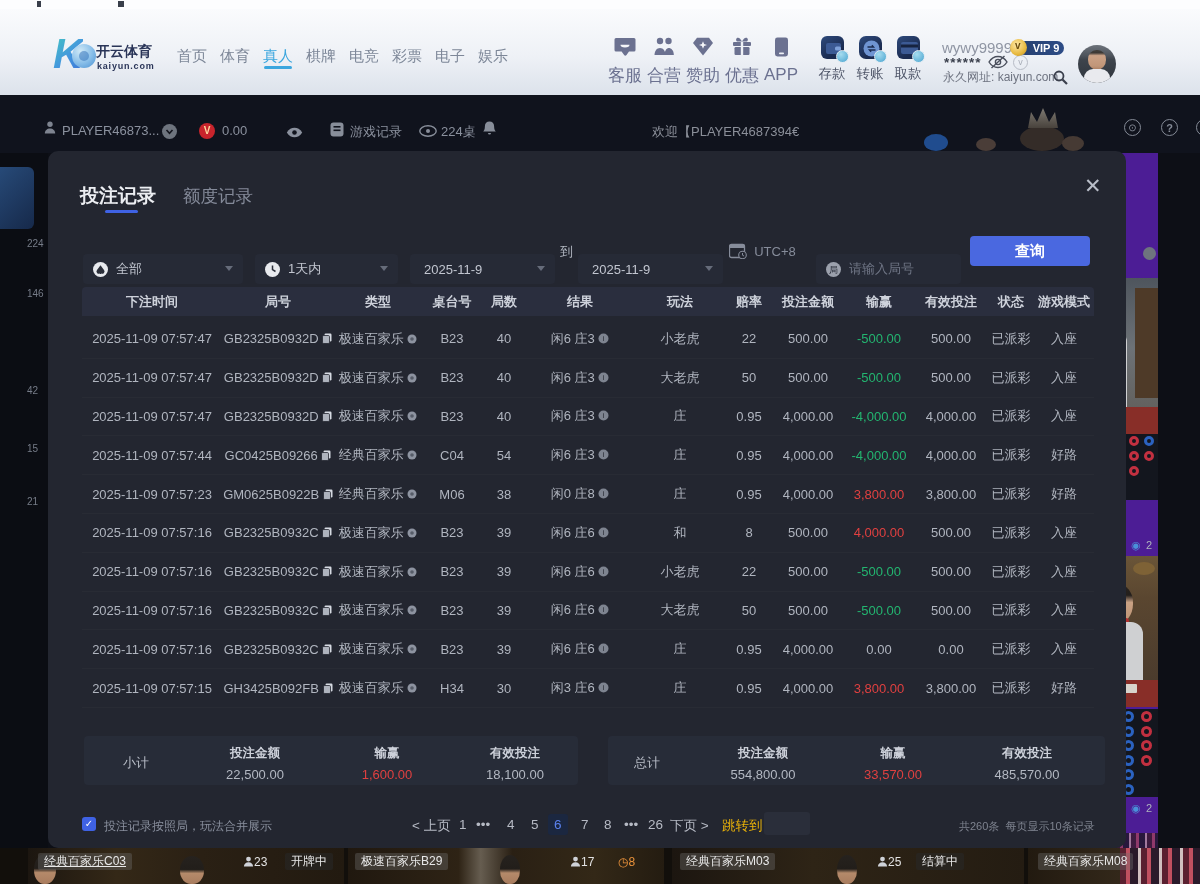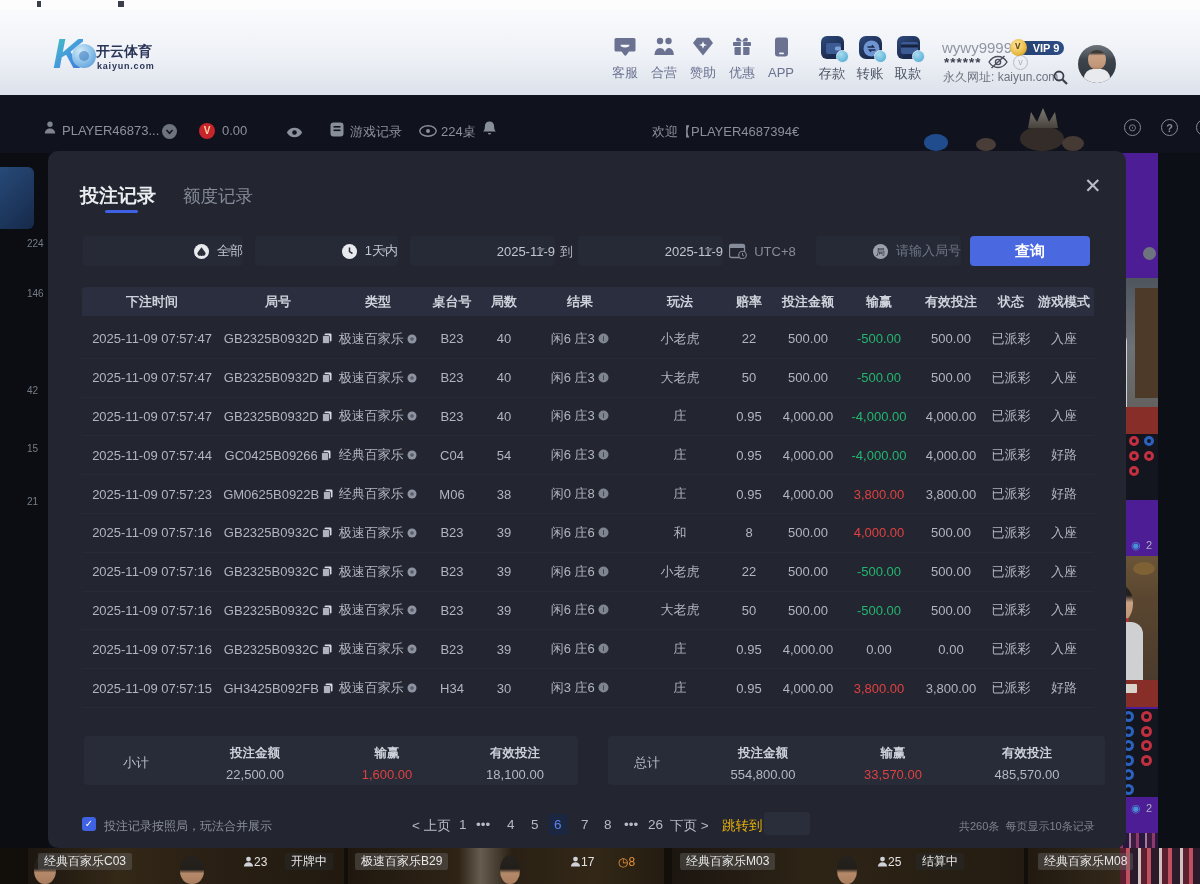--- a/index.html
+++ b/index.html
@@ -18,21 +18,21 @@
 #logoBall { left:72px; top:35px; width:24px; height:24px; border-radius:50%; background:radial-gradient(circle at 35% 30%,#cfe9f7 0%,#85bce8 55%,#4a8fd0 100%); }
 #logoBall:after { content:""; position:absolute; left:7px; top:7px; width:10px; height:10px; border-radius:50%; background:#2d6db8; opacity:.5; }
 #logotxt { left:96px; top:34px; color:#2a3558; font-size:14px; font-weight:bold; letter-spacing:0px; }
 #logosub { left:97px; top:52px; color:#2a3558; font-size:9px; font-weight:bold; letter-spacing:0.8px; }
 #nav { left:177px; top:39px; font-size:15px; line-height:16px; color:#7d8798; white-space:nowrap; }
 #nav span { margin-right:13px; }
 #nav .act { color:#3ba6de; position:relative; }
 #nav .act:after { content:""; position:absolute; left:1px; right:1px; bottom:-5px; height:3px; border-radius:2px; background:#3ba6de; }
 .hicon { top:28px; width:40px; text-align:center; color:#6b7190; }
 .hicon svg { display:block; margin:0 auto; }
-.hicon .lb { font-size:13px; color:#6b7190; margin-top:8px; white-space:nowrap; }
+.hicon .lb { font-size:17px; color:#6b7190; margin-top:8px; white-space:nowrap; }
 .wicon { top:27px; width:44px; text-align:center; }
 .wicon .ic { position:relative; width:23px; height:23px; margin:0 auto; border-radius:6px; background:linear-gradient(145deg,#2e4a7c 0%,#1b2b50 70%); }
 .wicon .badge { position:absolute; right:-5px; bottom:-4px; width:13px; height:13px; border-radius:50%; background:radial-gradient(circle at 35% 30%,#a6dcf0,#4aa4cf); border:1px solid #dfeaf2; }
 .wicon .lb { font-size:13.5px; color:#4e5568; margin-top:6px; white-space:nowrap; }
 #uname { left:942px; top:30px; font-size:15px; color:#8f95a3; }
 #vip { left:1018px; top:32px; width:46px; height:14px; background:linear-gradient(90deg,#26406f,#2d4c86); border-radius:7px; color:#fff; font-size:11px; font-weight:bold; line-height:14px; text-align:center; padding-left:10px; }
 #vipgem { left:1010px; top:30px; width:17px; height:17px; border-radius:50%; background:radial-gradient(circle at 40% 35%,#ffe9a8,#e8b93e 60%,#b4861f); z-index:3; }
 #vipgem:after { content:"v"; position:absolute; left:5px; top:1px; font-size:10px; font-weight:bold; color:#6d4f10; }
 #stars { left:944px; top:46px; font-size:13.5px; color:#3a3f4c; letter-spacing:1px; font-weight:bold; }
 #eyeoff { left:988px; top:46px; }
@@ -69,21 +69,21 @@
 #bstrip .face { position:absolute; border-radius:50% 50% 46% 46%; background:linear-gradient(180deg,#26221e 0%,#221e1a 48%,#b58a6a 62%,#a87c5e 100%); }
 
 
 #modal { left:48px; top:151px; width:1078px; height:697px; background:#232630; border-radius:10px; z-index:2; }
 #tab1 { left:32px; top:32px; font-size:19px; font-weight:bold; color:#eceef2; }
 #tabund { left:57px; top:59px; width:33px; height:3px; border-radius:2px; background:#3f62e4; }
 #tab2 { left:135px; top:33px; font-size:17.5px; color:#848a99; }
 #mclose { left:1036px; top:23px; font-size:21px; color:#b9bec8; }
 
 
-.dd { top:85px; height:30px; background:#262a36; border-radius:4px; color:#c2c6d0; font-size:13px; display:flex; align-items:center;justify-content:flex-end; }
+.dd { top:103px; height:30px; background:#262a36; border-radius:4px; color:#c2c6d0; font-size:13px; display:flex; align-items:center; }
 .dd .car { position:absolute; right:10px; top:12px; width:0; height:0; border-left:4.5px solid transparent; border-right:4.5px solid transparent; border-top:5.5px solid #666c7a; }
 .cic { flex:none; width:15px; height:15px; margin:0 8px 0 10px; position:relative; }
 #qbtn { left:922px; top:85px; width:120px; height:30px; background:#4a68e0; border-radius:4px; color:#fff; font-size:15px; font-weight:bold; text-align:center; line-height:30px; }
 #utcw { left:681px; top:92px; color:#868c9a; font-size:13px; }
 
 
 #thead { left:34px; top:136px; width:1012px; height:29px; background:#2a2e3e; border-radius:4px 4px 0 0; display:flex; align-items:center; color:#ced2db; font-size:13px; font-weight:bold; }
 .col { text-align:center; flex:none; }
 .c1{width:140px}.c2{width:112px}.c3{width:88px}.c4{width:60px}.c5{width:44px}.c6{width:108px}.c7{width:92px}.c8{width:46px}.c9{width:72px}.c10{width:70px}.c11{width:74px}.c12{width:46px}.c13{width:60px}
 #tbody { left:34px; top:169px; width:1012px; }
@@ -245,21 +245,21 @@
     <div class="tile" style="left:28px; width:316px; background:linear-gradient(90deg,#1c1610 0%,#342817 28%,#2a2014 55%,#221a10 100%);"></div>
     <div class="face" style="left:34px; top:6px; width:22px; height:30px;"></div>
     <div class="face" style="left:180px; top:8px; width:24px; height:28px;"></div>
     <div class="face" style="left:362px; top:8px; width:20px; height:28px;"></div>
     <div class="tile" style="left:348px; width:316px; background:linear-gradient(90deg,#20180f 0%,#2e2315 35%,#665d50 42%,#2a2014 52%,#332817 78%,#241c11 100%);"></div>
     <div class="tile" style="left:672px; width:352px; background:linear-gradient(90deg,#1c1610 0%,#2e2416 40%,#241c12 100%);"></div>
     <div class="face" style="left:837px; top:7px; width:20px; height:29px;"></div>
     <div class="face" style="left:500px; top:7px; width:20px; height:29px;"></div>
     <div class="tile" style="left:1028px; width:92px; background:linear-gradient(90deg,#221a10,#33281a);"></div>
     <div class="tile" style="left:1120px; width:80px; background:repeating-linear-gradient(90deg,#5a2030 0 6px,#c05060 6px 10px,#2a1a2a 10px 18px,#d0c0c0 18px 21px);"></div>
-    <div class="lab" style="left:38px;">经典百家乐C03</div>
+    <div class="lab" style="left:38px;text-decoration:underline;">经典百家乐C03</div>
     <div class="wt" style="left:243px;"><svg width="11" height="11" viewBox="0 0 12 12" style="vertical-align:-1px">
           <circle cx="6" cy="3.4" r="2.6" fill="#cfd2d8"></circle>
           <path d="M1 11.5c0-2.8 2.2-4.6 5-4.6s5 1.8 5 4.6Z" fill="#cfd2d8"></path>
         </svg>23</div>
     <div class="lab" style="left:285px; background:rgba(40,40,40,.55);">开牌中</div>
     <div class="lab" style="left:355px;">极速百家乐B29</div>
     <div class="wt" style="left:570px;"><svg width="11" height="11" viewBox="0 0 12 12" style="vertical-align:-1px">
           <circle cx="6" cy="3.4" r="2.6" fill="#cfd2d8"></circle>
           <path d="M1 11.5c0-2.8 2.2-4.6 5-4.6s5 1.8 5 4.6Z" fill="#cfd2d8"></path>
         </svg>17</div>
@@ -276,20 +276,23 @@
   <div class="abs" id="topsliver">
       <i style="left:37px"></i>
       <i style="left:118px;width:6px"></i>
     </div>
 
   <div class="abs" id="header">
     <div class="abs" id="logoK">K</div>
     <div class="abs" id="logoBall"></div>
     <div class="abs" id="logotxt">开云体育</div>
     <div class="abs" id="logosub">kaiyun.com</div>
+    <div class="abs" id="nav">
+      <span>首页</span><span>体育</span><span class="act">真人</span><span>棋牌</span><span>电竞</span><span>彩票</span><span>电子</span><span>娱乐</span>
+    </div>
     <div class="abs hicon" style="left:605px">
       <svg width="22" height="19" viewBox="0 0 22 19">
           <path d="M2 1h18a1.5 1.5 0 0 1 1.5 1.5V13a1.5 1.5 0 0 1-1.5 1.5h-5l-2.5 3.4a1.5 1.5 0 0 1-2.4 0L7.6 14.5H2A1.5 1.5 0 0 1 .5 13V2.5A1.5 1.5 0 0 1 2 1Z" fill="#6b7190"></path>
           <path d="M6.5 7.8a4.5 2.7 0 0 0 9 0Z" fill="#f5f6f9"></path>
         </svg>
       <div class="lb">客服</div>
     </div>
     <div class="abs hicon" style="left:644px">
       <svg width="24" height="19" viewBox="0 0 24 19">
           <circle cx="8" cy="4" r="3.2" fill="#6b7190"></circle>

